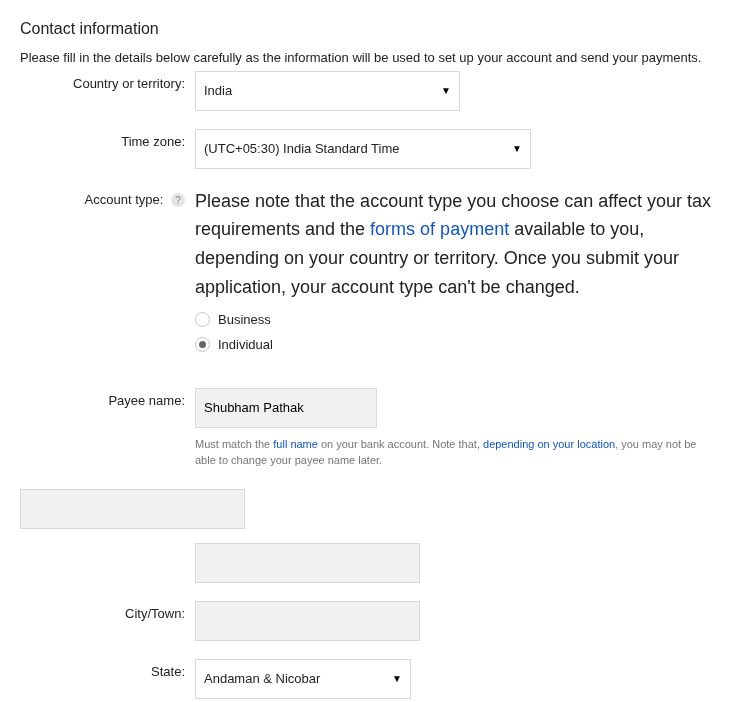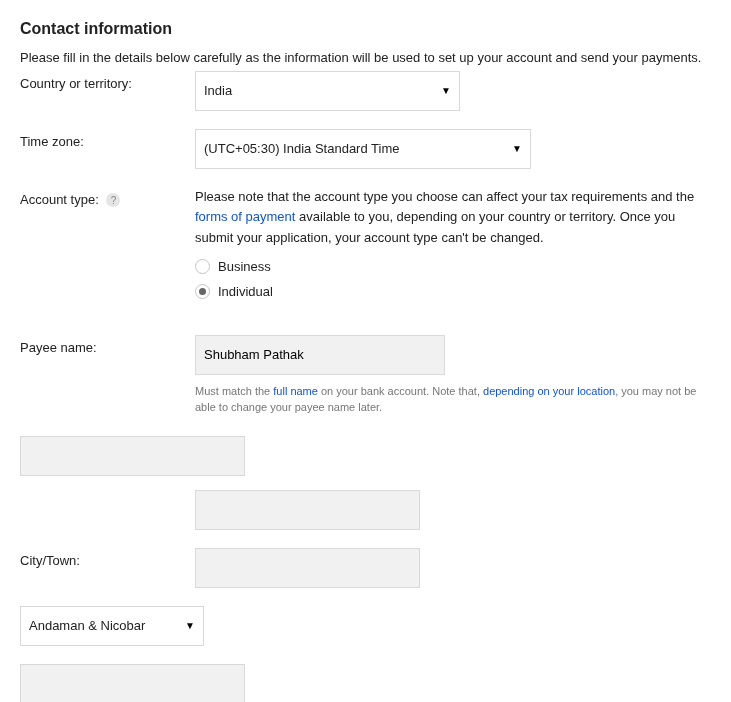--- a/index.html
+++ b/index.html
@@ -7,37 +7,37 @@
     margin: 0;
     padding: 20px;
     font-family: Arial, sans-serif;
     font-size: 13px;
     color: #222;
     background: #fff;
     width: 731px;
   }
   .heading {
     font-size: 16px;
-    font-weight: bold;
+    font-weight: normal;
     margin-bottom: 10px;
   }
   .intro {
     font-size: 13px;
     color: #222;
     margin-bottom: 3px;
     line-height: 1.5;
   }
   .row {
     display: flex;
     align-items: flex-start;
     margin-bottom: 18px;
   }
   .label-col {
     width: 175px;
-    text-align: left;
+    text-align: right;
     padding-right: 10px;
     padding-top: 5px;
     font-size: 13px;
     color: #222;
   }
   .field-col {
     flex: 1;
   }
   .select, .text-input {
     border: 1px solid #d9d9d9;
@@ -69,21 +69,21 @@
     background: #e5e5e5;
     color: #888;
     font-size: 10px;
     align-items: center;
     justify-content: center;
     margin-left: 4px;
     vertical-align: middle;
     cursor: pointer;
   }
   .note-text {
-    font-size: 13px;
+    font-size: 18px;
     line-height: 1.6;
     color: #222;
   }
   .link {
     color: #1155cc;
     cursor: pointer;
   }
   .radio-row {
     display: flex;
     align-items: center;
@@ -171,21 +171,21 @@
       <span>Individual</span>
     </div>
   </div>
 </div>
 
 <div style="height:18px"></div>
 
 <div class="row" style="margin-bottom:6px">
   <div class="label-col">Payee name:</div>
   <div class="field-col">
-    <input class="text-input" style="width: 250px;" value="Shubham Pathak">
+    <input class="text-input" style="width: 182px;" value="Shubham Pathak">
     <div class="help-small">
       <span>Must match the </span><span class="link">full name</span><span> on your bank account. Note that, </span><span class="link">depending on your location</span><span>, you may not be able to change your payee name later.</span>
     </div>
   </div>
 </div>
 
 <div style="height:14px"></div>
 
 <div class="row" style="margin-bottom:14px">
   <div class="field-col">
@@ -200,22 +200,23 @@
 </div>
 
 <div class="row">
   <div class="label-col">City/Town:</div>
   <div class="field-col">
     <input class="text-input" style="width: 225px;" value="">
   </div>
 </div>
 
 <div class="row">
-  <div class="field-col">
-    <div class="select" style="width:184px">
+  <div class="label-col">State:</div>
+  <div class="field-col">
+    <div class="select" style="width:216px">
       <span>Andaman &amp; Nicobar</span>
       <span class="arrow">▼</span>
     </div>
   </div>
 </div>
 
 <div class="row">
   <div class="field-col">
     <input class="text-input" style="width: 225px;" value="">
   </div>

